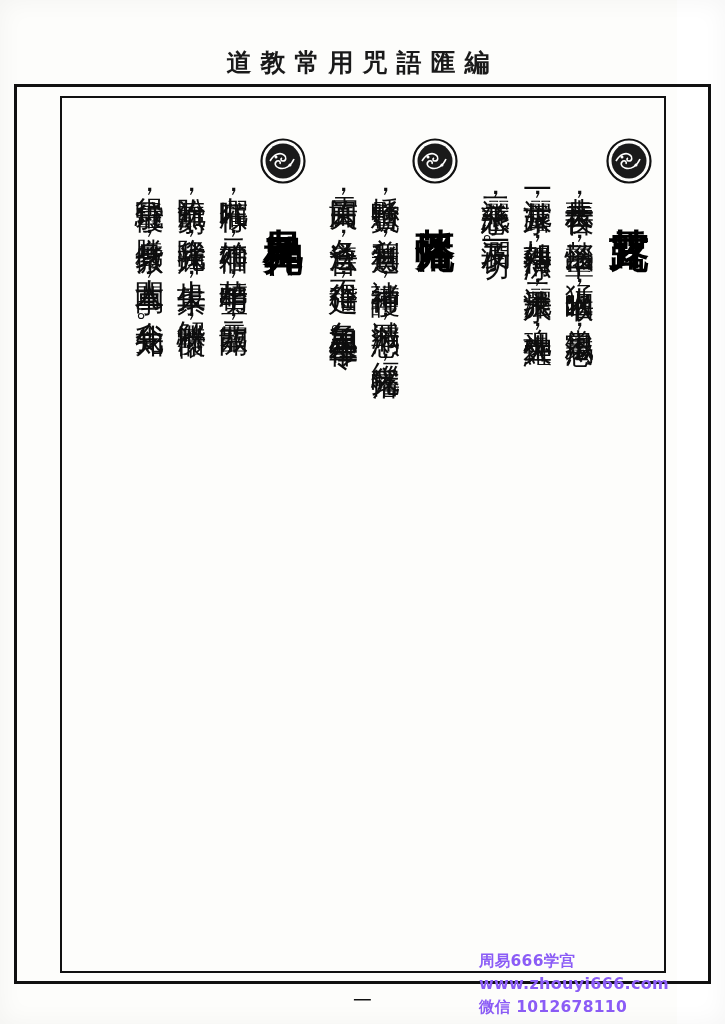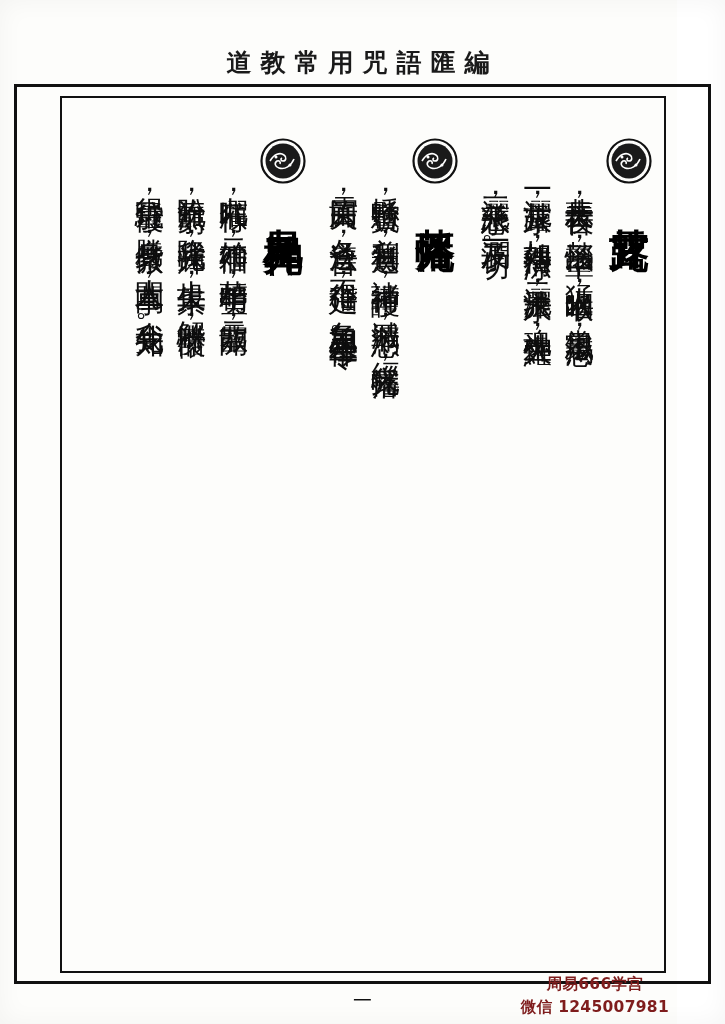--- a/index.html
+++ b/index.html
@@ -189,22 +189,22 @@
     font-size: 19px;
     font-family: "DejaVu Serif", serif;
     color: #111;
   }
 
   
   .watermark {
     position: absolute;
     right: 8px;
     bottom: 6px;
-    text-align: center;
-    color: #7f1d1d;
+    text-align: left;
+    color: #8b5cf6;
     font-family: "DejaVu Sans", sans-serif;
     font-size: 15.5px;
     line-height: 1.45;
     font-weight: 600;
     letter-spacing: 0.3px;
   }
   .watermark .wm-line { display: block; white-space: nowrap; }
   .watermark .wm-url { font-size: 16px; }
 
   
@@ -294,17 +294,18 @@
         <div class="vline">得駐飛霞，騰身紫微，人間萬事，令我先知。</div>
       </div>
     </div>
 
   </div>
 
   <div class="page-number">一</div>
 
   <div class="watermark">
     <span class="wm-line">周易666学宫</span>
-    <span class="wm-line">微信 1245007981</span>
+    <span class="wm-line wm-url">www.zhouyi666.com</span>
+    <span class="wm-line">微信 1012678110</span>
   </div>
 
   <div class="edge-shadow"></div>
 </div>
 
 </body></html>

